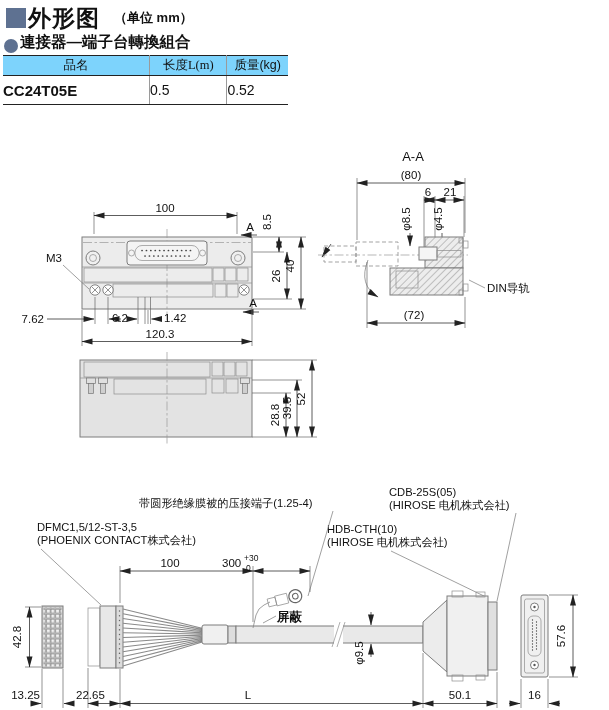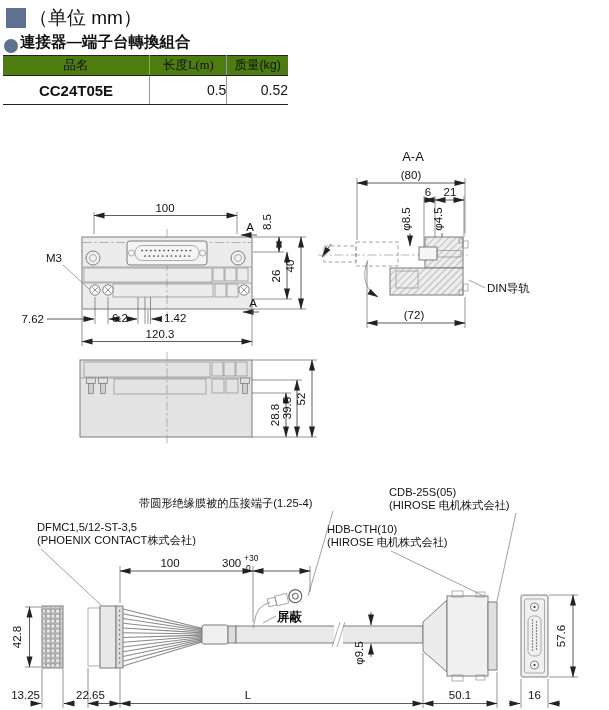--- a/index.html
+++ b/index.html
@@ -1,51 +1,52 @@
 <!DOCTYPE html>
 <html><head>
 <meta charset="utf-8">
 <style>
   html,body{margin:0;padding:0;}
   body{width:609px;height:710px;position:relative;background:#fff;
        font-family:"Liberation Sans","DejaVu Sans",sans-serif;color:#111;overflow:hidden;}
   .hdr{position:absolute;left:6px;top:5px;display:flex;align-items:flex-start;}
   .sq{width:20px;height:20px;background:#5e7191;margin-top:3px;}
   .ttl{font-size:23px;font-weight:700;line-height:26px;margin-left:2px;letter-spacing:1px;}
-  .unit{font-size:19px;font-weight:400;margin-left:3px;line-height:26px;}
+  .unit{font-size:13px;font-weight:700;margin-left:14px;line-height:26px;}
   .sub{position:absolute;left:4px;top:32px;display:flex;align-items:flex-end;}
   .dot{width:14px;height:14px;border-radius:50%;background:#5e7191;margin-right:2px;}
   .subt{font-size:15.5px;font-weight:700;}
   table.pt{position:absolute;left:3px;top:55px;width:285px;border-collapse:collapse;
            border-top:1.5px solid #222;}
   table.pt th,table.pt td{border-bottom:1.5px solid #222;padding:0;}
   table.pt th:not(:last-child),table.pt td:not(:last-child){border-right:1px solid #9a9a9a;}
-  table.pt th{background:#4d7c0f;font-size:12.5px;font-weight:400;height:19px;}
-  td.nm{font-size:15px;font-weight:700;text-align:center;padding-left:5px;height:28px;}
-  td.val{font-size:14px;text-align:right;}
+  table.pt th{background:#7dd3fc;font-size:12.5px;font-weight:400;height:19px;}
+  td.nm{font-size:15px;font-weight:700;text-align:left;padding-left:5px;height:28px;}
+  td.val{font-size:14px;text-align:left;}
   th.c1{width:147px;} th.c2{width:77px;font-family:Liberation Serif, serif;} th.c3{width:61px;text-align:center;}
   svg{position:absolute;left:0;top:135px;}
   .out{stroke:#7d7d7d;stroke-width:1;}
   .thin{stroke:#8d8d8d;stroke-width:0.7;fill:none;}
   .dim{stroke:#333;stroke-width:0.8;fill:none;}
   .ext{stroke:#666;stroke-width:0.7;fill:none;}
   .cl{stroke:#999;stroke-width:0.7;stroke-dasharray:9 2.5 2.5 2.5;fill:none;}
   .dsh{stroke:#999;stroke-width:0.9;stroke-dasharray:4 2.5;fill:none;}
   .ldr{stroke:#888;stroke-width:0.8;fill:none;}
   text.d{font:11.5px "Liberation Sans","DejaVu Sans",sans-serif;fill:#111;}
   text.lb{font:11.2px "Liberation Sans","DejaVu Sans",sans-serif;fill:#111;}
   text.t13{font:13px "Liberation Sans","DejaVu Sans",sans-serif;fill:#111;}
   text.cj{font:700 12.5px "Liberation Sans","DejaVu Sans",sans-serif;fill:#111;}
   text.tol{font:8.5px "Liberation Sans","DejaVu Sans",sans-serif;fill:#111;}
 </style>
 </head>
 <body>
 
 <div class="hdr">
   <span class="sq"></span>
+  <span class="ttl">外形图</span>
   <span class="unit">（单位 mm）</span>
 </div>
 <div class="sub">
   <span class="dot"></span>
   <span class="subt">連接器—端子台轉換組合</span>
 </div>
 
 <table class="pt">
   <tbody>
       <tr>

